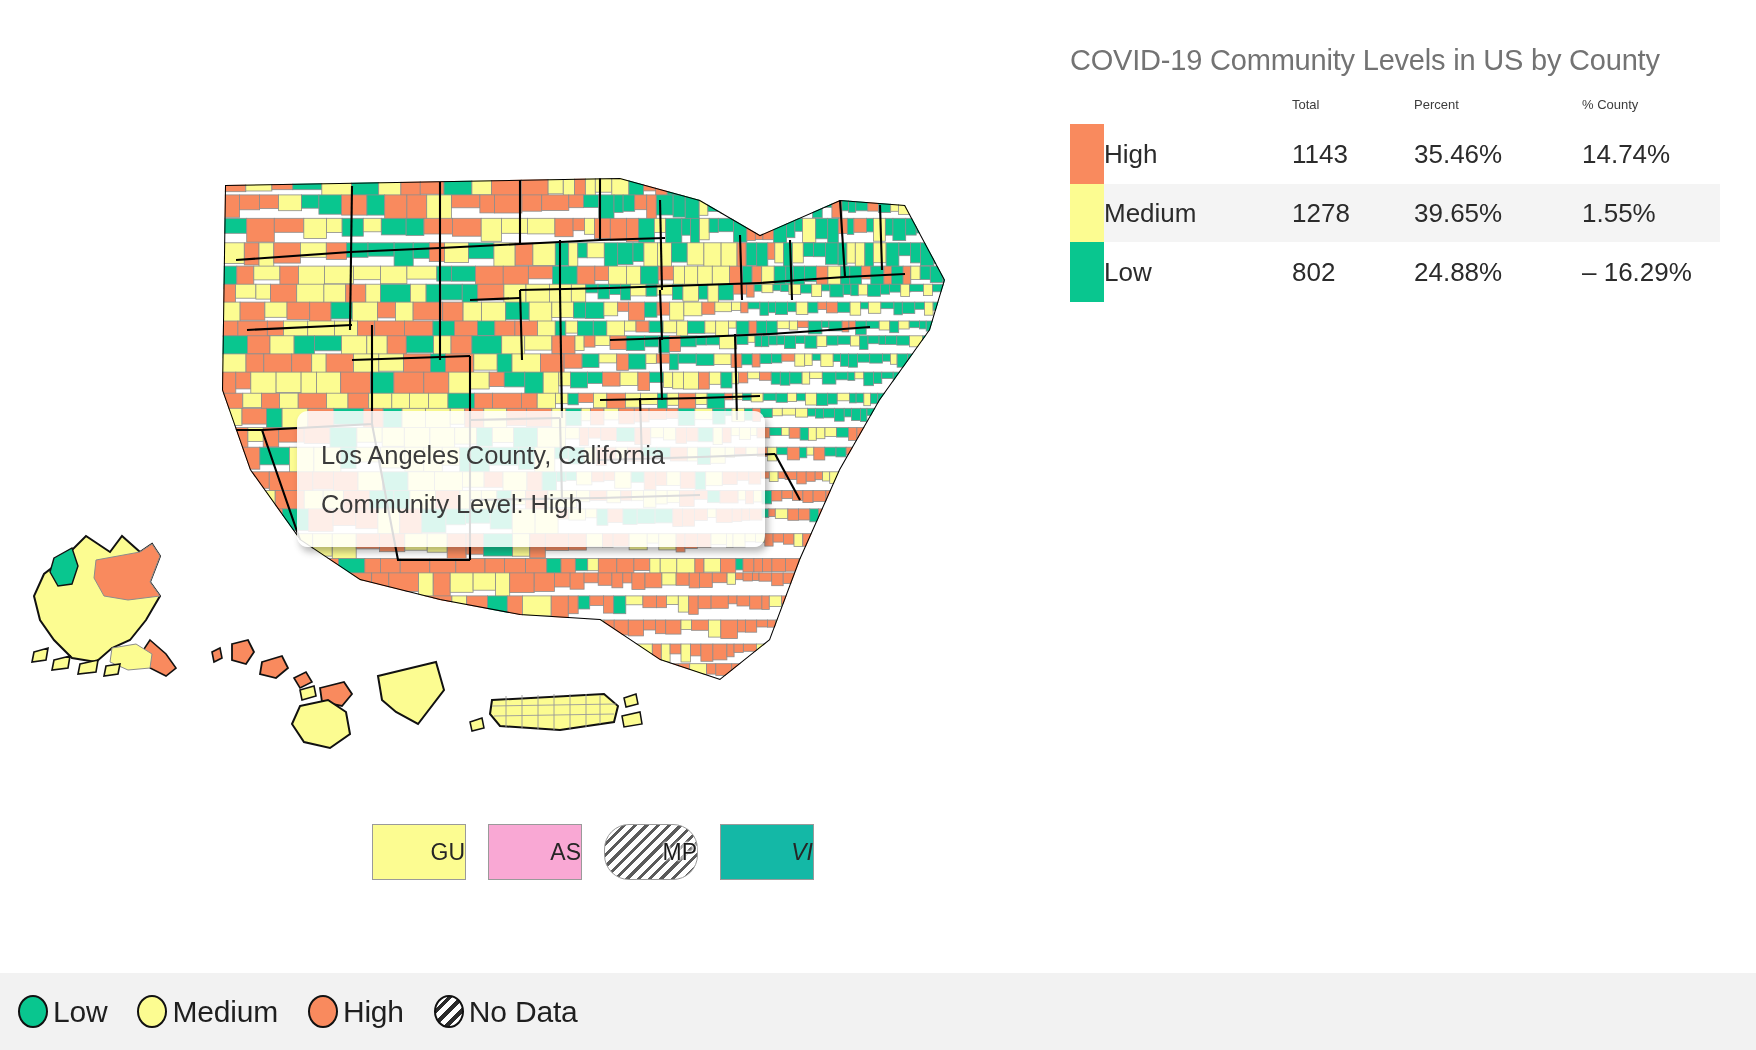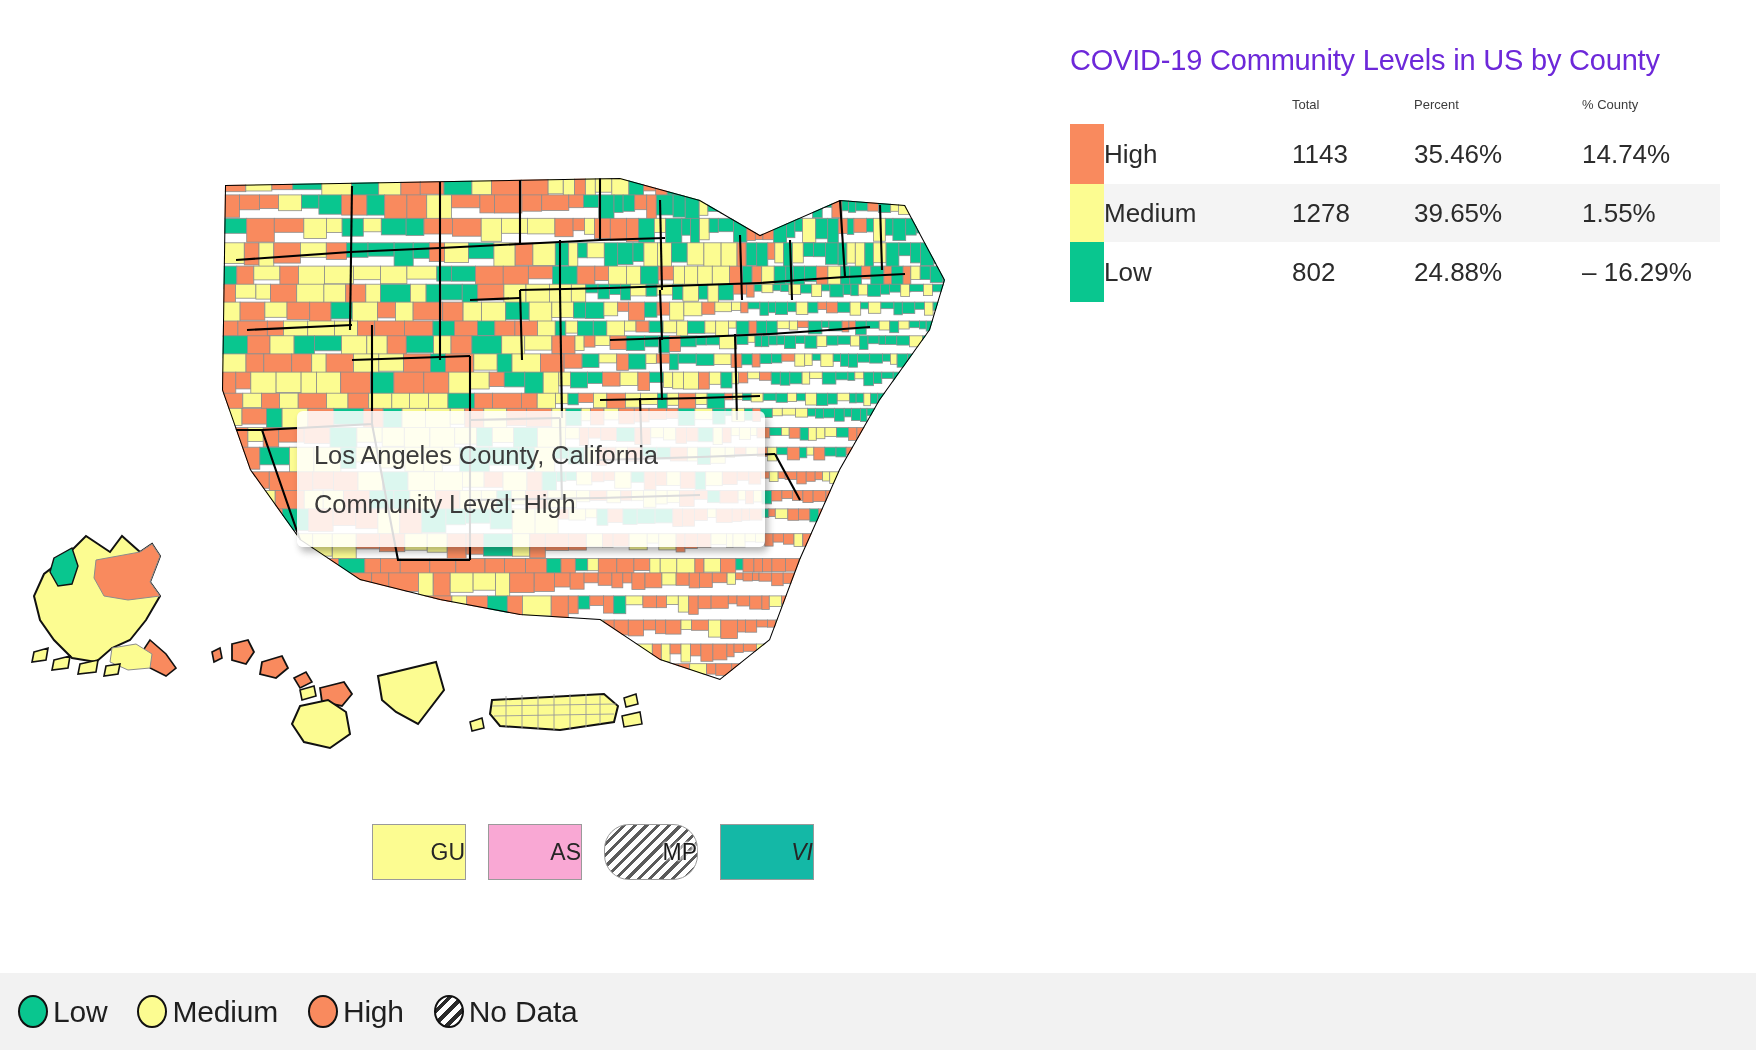--- a/index.html
+++ b/index.html
@@ -27,23 +27,23 @@
   }
 
   #map-svg { position: absolute; left: 0; top: 0; }
 
   
   #map-tooltip {
     position: absolute;
     left: 297px;
     top: 411px;
     width: 468px;
-    padding: 20px 24px 18px 17px;
+    padding: 20px 24px 18px 24px;
     background: rgba(255,255,255,0.86);
-    border-radius: 6px;
+    border-radius: 11px;
     box-shadow: 3px 5px 7px rgba(40,40,40,0.33);
     pointer-events: none;
   }
   .tt-line {
     font-size: 25.5px;
     line-height: 49px;
     color: #3b3b3b;
     white-space: nowrap;
     letter-spacing: -0.1px;
   }
@@ -81,21 +81,21 @@
 
   
   #table-panel {
     position: absolute;
     left: 1070px;
     top: 44px;
     width: 670px;
   }
   #table-title {
     font-size: 29px;
-    color: #6d28d9;
+    color: #737373;
     margin-bottom: 20px;
     white-space: nowrap;
     letter-spacing: -0.2px;
   }
   table.levels {
     border-collapse: collapse;
     width: 650px;
     table-layout: fixed;
   }
   table.levels th {

